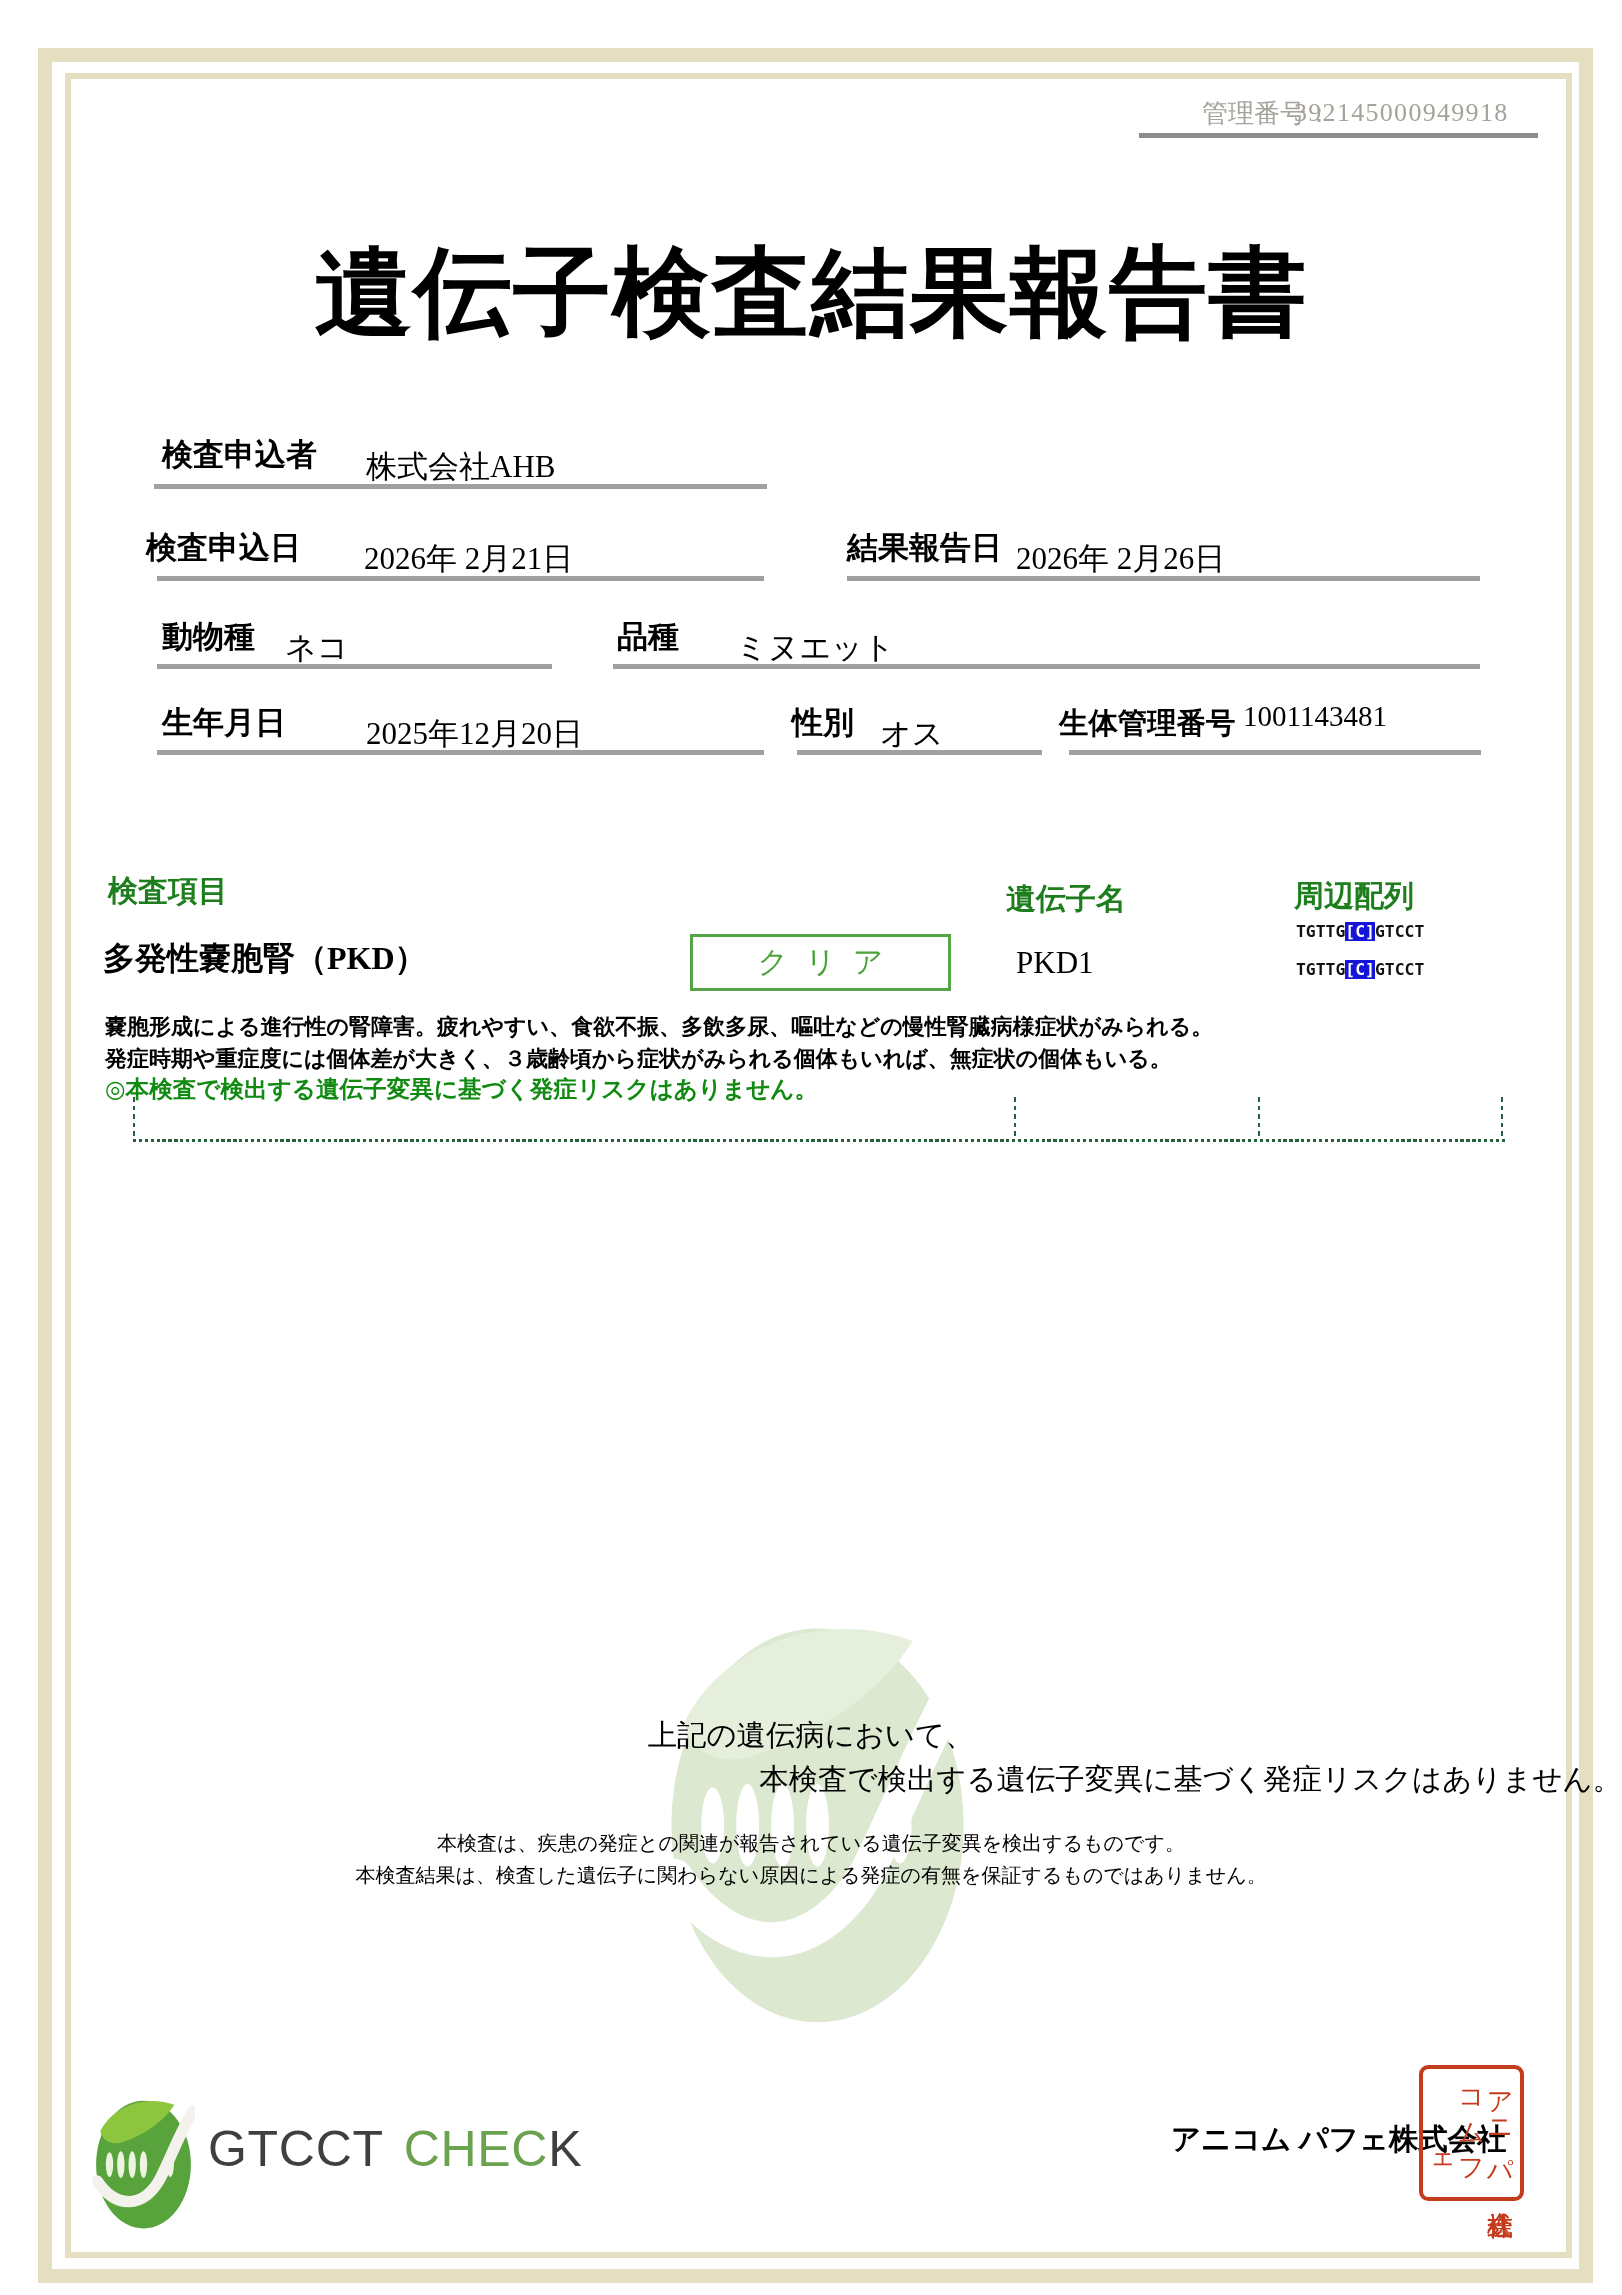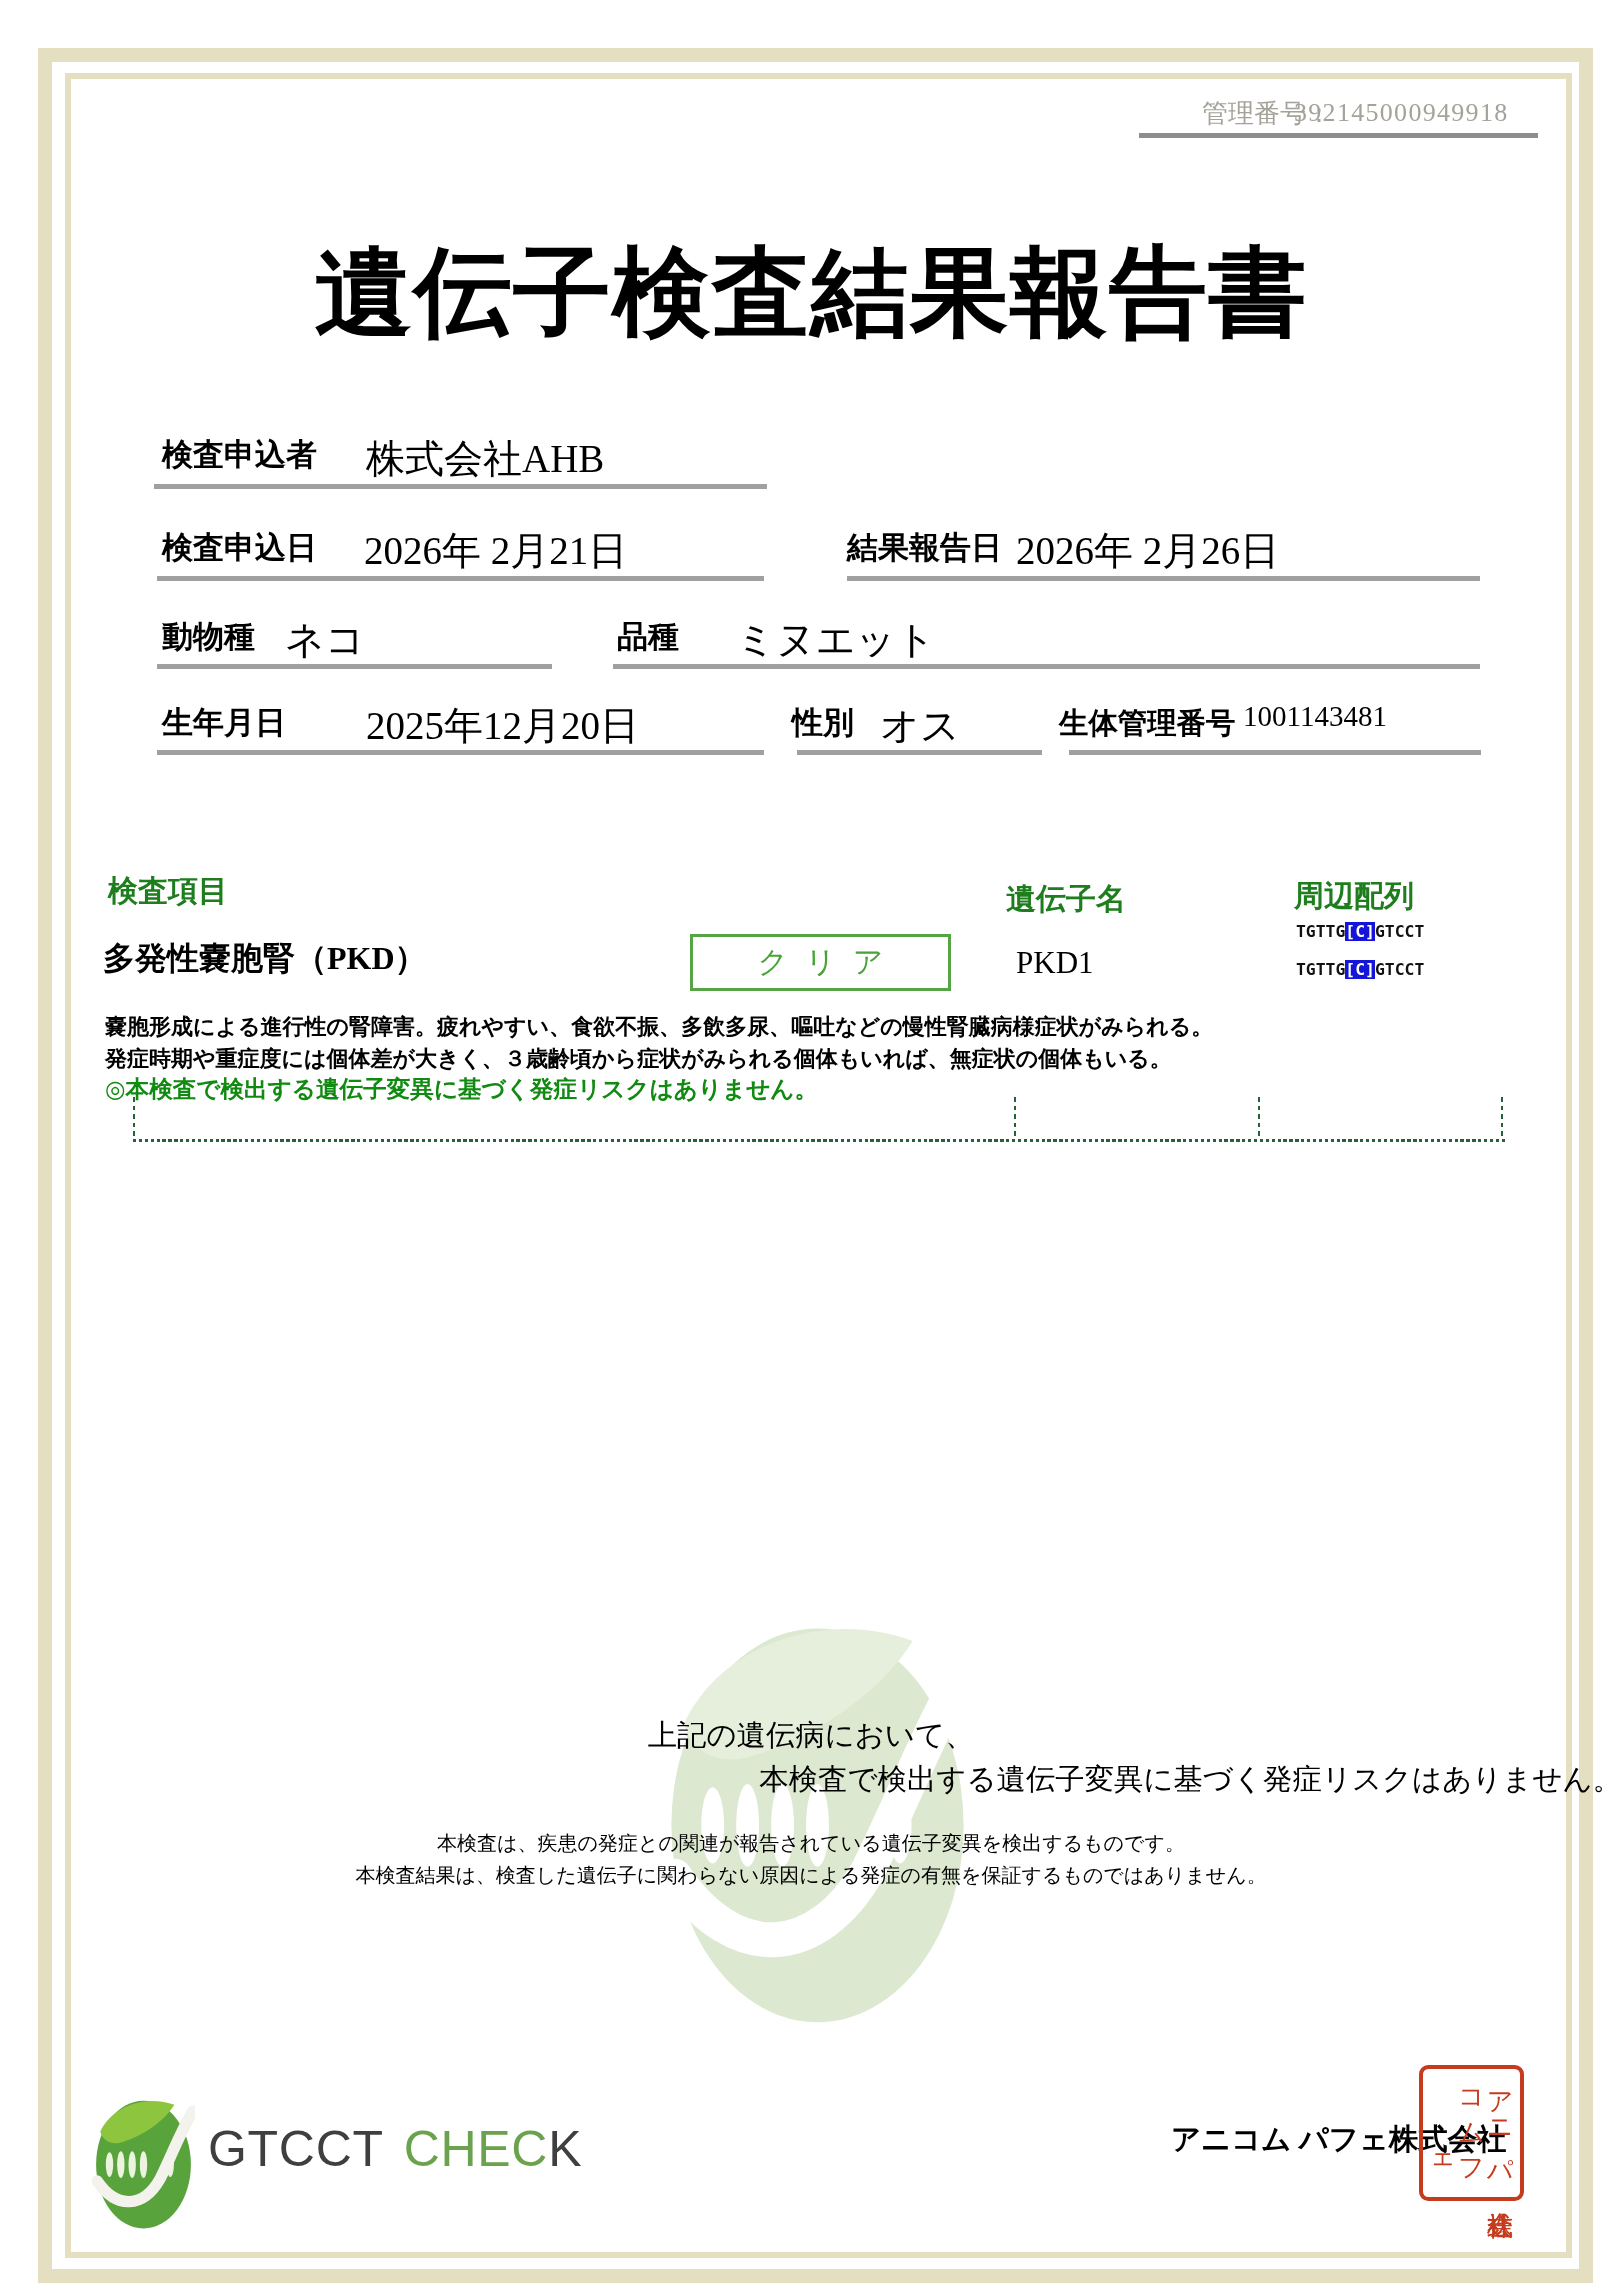--- a/index.html
+++ b/index.html
@@ -13,21 +13,21 @@
                border:6.5px solid var(--frame-beige,#e5dfc2);}
   
   .ctrl-label,.ctrl-number{font-size:26px;color:var(--muted-gray,#a5a29a);}
   .ctrl-number{letter-spacing:1.3px;}
   .ctrl-underline{position:absolute;left:1139px;top:133px;width:399px;height:4.6px;
                   background:var(--rule-dark-gray,#8d8d8d);}
   .doc-title{position:absolute;left:0;top:228px;width:100%;text-align:center;
              font-size:98px;font-weight:bold;letter-spacing:1.3px;}
   
   .flabel{font-size:31px;font-weight:bold;}
-  .fvalue{font-size:39px;}
+  .fvalue{font-size:31px;margin-top:12px;}
   .fvalue-sm{font-size:29px;}
   .flabel-sm{font-size:29.4px;font-weight:bold;}
   .uline{position:absolute;height:4.6px;background:var(--rule-gray,#a0a0a0);}
   
   .ghead{font-size:30px;font-weight:bold;color:var(--green-header,#1e7e1e);}
   .item-name{font-size:32px;font-weight:bold;}
   .gene-name{font-size:31px;}
   .clear-box{position:absolute;left:690px;top:934px;width:255px;height:51px;
              border:3.3px solid var(--green-box,#55a445);display:flex;
              align-items:center;justify-content:center;}
@@ -72,21 +72,21 @@
 <div class="abs ctrl-label" style="left:1202px;top:99px;">管理番号：</div>
 <div class="abs ctrl-number" style="left:1294px;top:98px;">392145000949918</div>
 <div class="ctrl-underline"></div>
 
 <div class="doc-title">遺伝子検査結果報告書</div>
 
 <div class="abs flabel" style="left:162px;top:437px;">検査申込者</div>
 <div class="abs fvalue" style="left:366px;top:437px;">株式会社AHB</div>
 <div class="uline" style="left:154px;top:484px;width:613px;"></div>
 
-<div class="abs flabel" style="left:162px;top:530px;">検査申込日</div>
+<div class="abs flabel" style="left:146px;top:530px;">検査申込日</div>
 <div class="abs fvalue" style="left:364px;top:529px;">2026年 2月21日</div>
 <div class="abs flabel" style="left:847px;top:530px;">結果報告日</div>
 <div class="abs fvalue" style="left:1016px;top:529px;">2026年 2月26日</div>
 <div class="uline" style="left:157px;top:576px;width:607px;"></div>
 <div class="uline" style="left:847px;top:576px;width:633px;"></div>
 
 <div class="abs flabel" style="left:162px;top:619px;">動物種</div>
 <div class="abs fvalue" style="left:285px;top:618px;">ネコ</div>
 <div class="abs flabel" style="left:617px;top:619px;">品種</div>
 <div class="abs fvalue" style="left:736px;top:618px;">ミヌエット</div>

